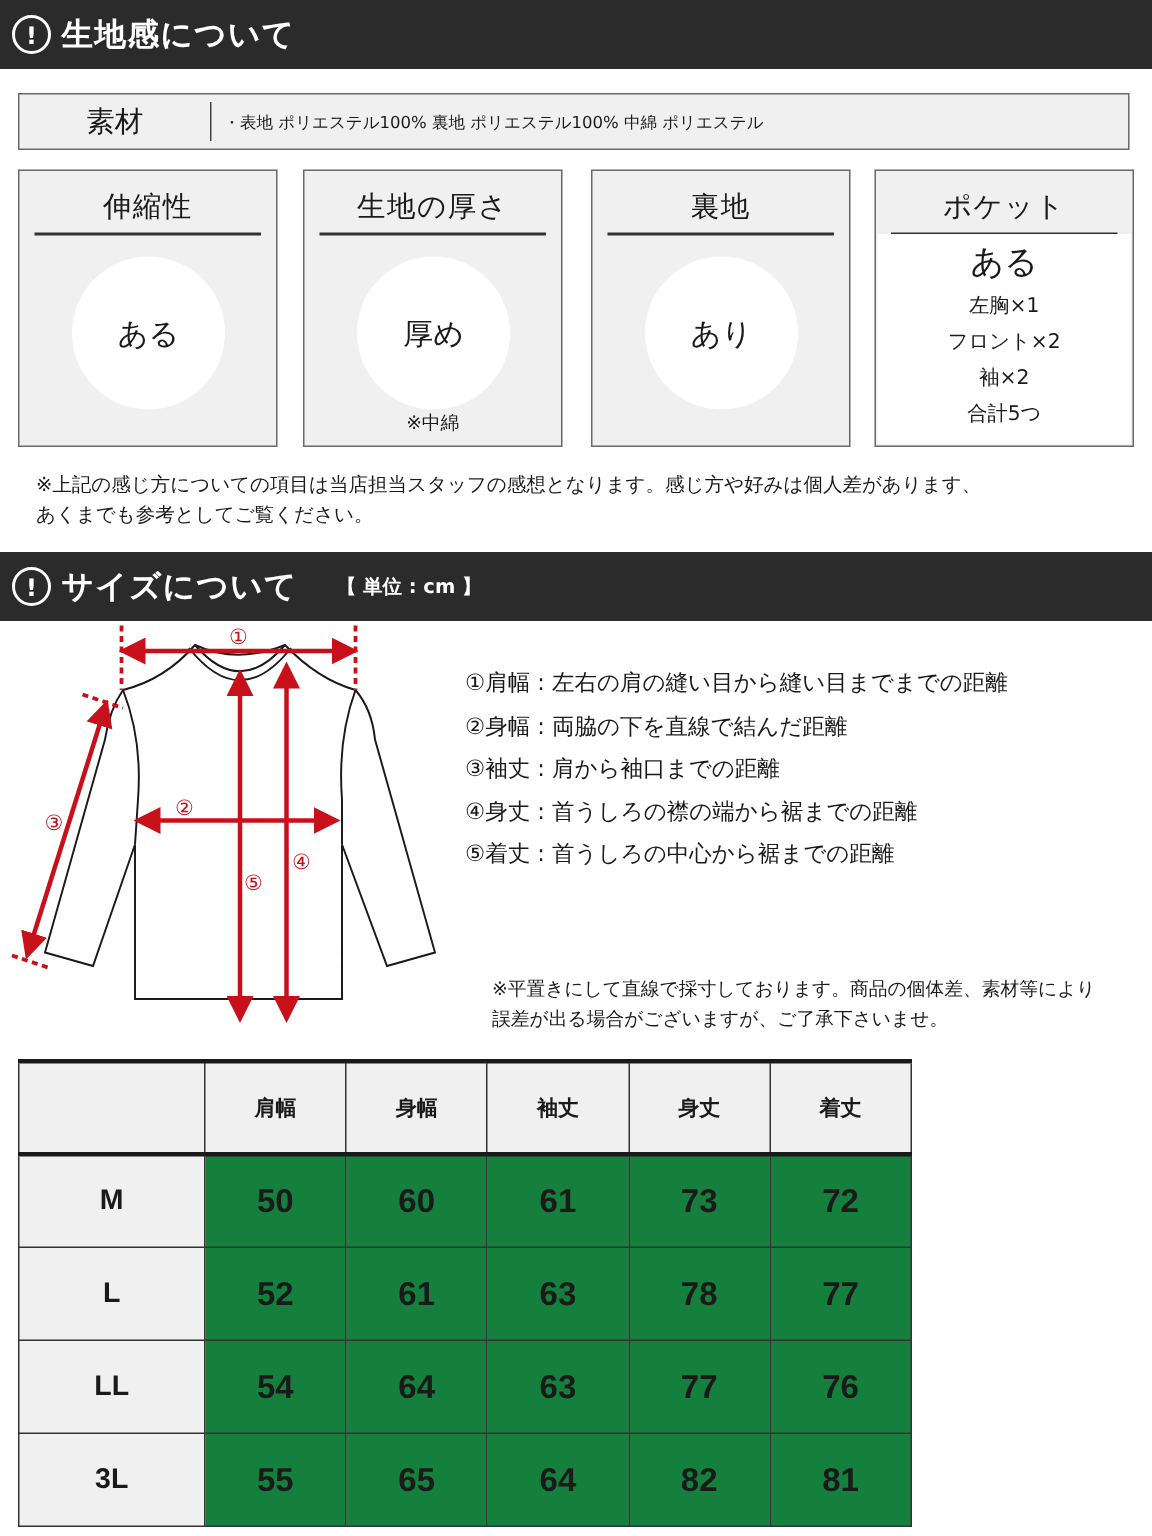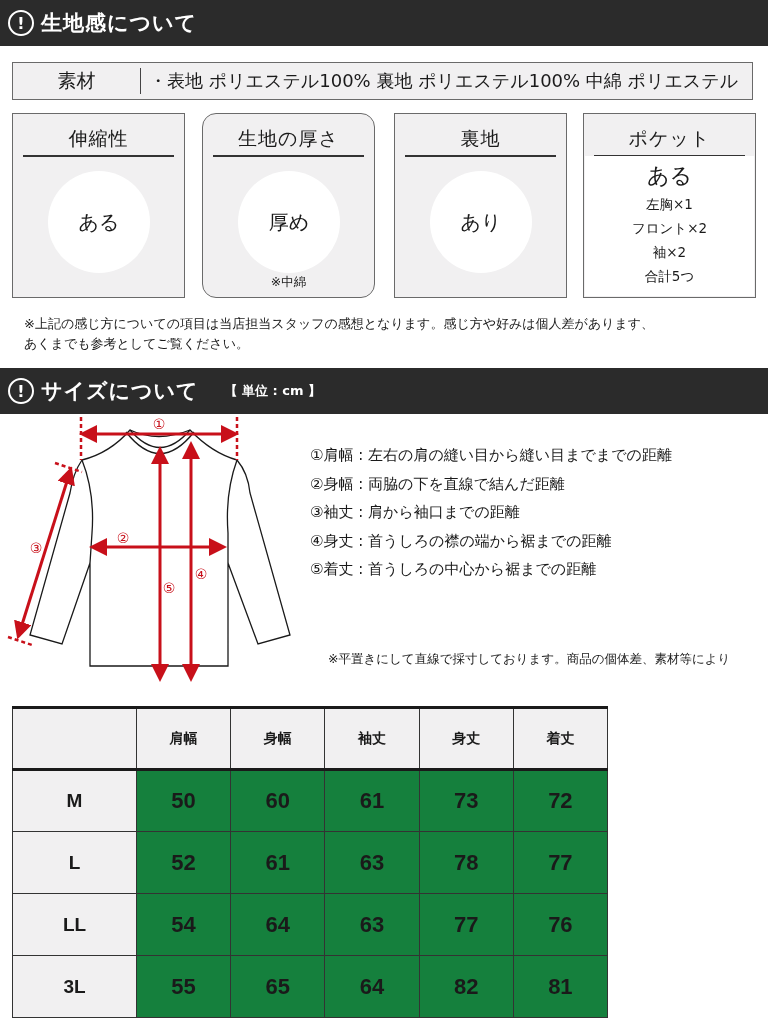--- a/index.html
+++ b/index.html
@@ -20,21 +20,21 @@
   .section-bar .bar-unit { font-size: 13px; font-weight: bold; margin-left: 26px; }
 
   
   .material-row {
     position: absolute; left: 12px; top: 62px; width: 741px; height: 38px;
     border: 1.5px solid #6a6a6a; background: #f1f0f1;
     display: flex; align-items: center;
   }
   .material-label { width: 127px; text-align: center; font-size: 19px; }
   .material-sep { width: 1px; height: 26px; background: #444; }
-  .material-value { padding-left: 8px; font-size: 18px; white-space: nowrap; text-align: right; }
+  .material-value { padding-left: 8px; font-size: 11px; white-space: nowrap; text-align: right; }
 
   
   .card {
     position: absolute; top: 113px; width: 173px; height: 185px;
     border: 1.5px solid #6a6a6a; background: #f1f0f1;
   }
   .card-title { text-align: center; font-size: 19px; margin-top: 12px; height: 24px; line-height: 24px; letter-spacing: 1px; }
   .card-rule { position: absolute; top: 41px; left: 10px; right: 10px; height: 1.5px; background: #333; }
   .card-circle {
     position: absolute; left: 35px; top: 57px; width: 102px; height: 102px;
@@ -89,21 +89,21 @@
   <div class="material-sep"></div>
   <div class="material-value">・表地 ポリエステル100% 裏地 ポリエステル100% 中綿 ポリエステル</div>
 </div>
 
 <div class="card" style="left:12px;">
   <div class="card-title">伸縮性</div>
   <div class="card-rule"></div>
   <div class="card-circle">ある</div>
 </div>
 
-<div class="card" style="left:202px;border-radius:14px;">
+<div class="card" style="left:202px;">
   <div class="card-title">生地の厚さ</div>
   <div class="card-rule"></div>
   <div class="card-circle">厚め</div>
   <div class="card-note">※中綿</div>
 </div>
 
 <div class="card" style="left:394px;">
   <div class="card-title">裏地</div>
   <div class="card-rule"></div>
   <div class="card-circle">あり</div>
@@ -174,20 +174,21 @@
 <div class="def-list">
   <div class="def-item">①肩幅 : 左右の肩の縫い目から縫い目までまでの距離</div>
   <div class="def-item">②身幅 : 両脇の下を直線で結んだ距離</div>
   <div class="def-item">③袖丈 : 肩から袖口までの距離</div>
   <div class="def-item">④身丈 : 首うしろの襟の端から裾までの距離</div>
   <div class="def-item">⑤着丈 : 首うしろの中心から裾までの距離</div>
 </div>
 
 <div class="disclaimer2">
   <div>※平置きにして直線で採寸しております。商品の個体差、素材等により</div>
+  <div>誤差が出る場合がございますが、ご了承下さいませ。</div>
 </div>
 
 <table class="size-table">
   <thead>
     <tr>
       <th></th>
       <th>肩幅</th>
       <th>身幅</th>
       <th>袖丈</th>
       <th>身丈</th>

